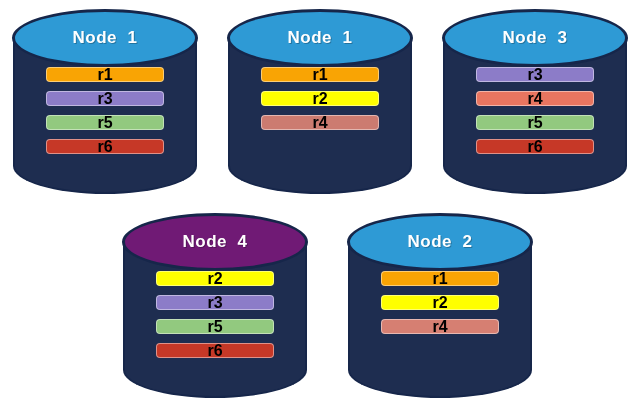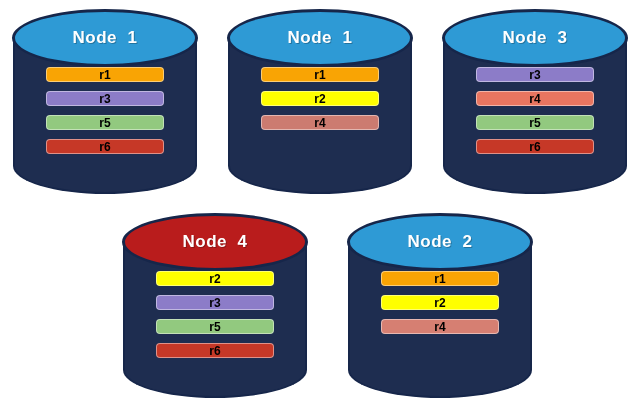--- a/index.html
+++ b/index.html
@@ -70,21 +70,21 @@
     width: 118px;
     height: 15px;
     border-radius: 4px;
     border: 1px solid rgba(255,255,255,0.45);
     box-sizing: border-box;
     display: flex;
     align-items: center;
     justify-content: center;
   }
   .replica-label {
-    font-size: 12px;
+    font-size: 16px;
     font-weight: bold;
     color: #000000;
     line-height: 1;
   }
 </style>
 </head>
 <body>
 
 <div class="stage">
     <div class="cylinder" style="left: 12px; top: 9px;">
@@ -139,21 +139,21 @@
         <div class="replica-bar" style="background: rgb(146, 201, 127);">
           <span class="replica-label" style="color: rgb(0, 0, 0);">r5</span>
         </div>
         <div class="replica-bar" style="background: rgb(198, 56, 39);">
           <span class="replica-label" style="color: rgb(0, 0, 0);">r6</span>
         </div>
       </div>
     </div>
     <div class="cylinder" style="left: 122px; top: 213px;">
       <div class="cyl-body" style="background: rgb(30, 45, 80); border-color: rgb(22, 38, 74);"></div>
-      <div class="cyl-top" style="background: #b91c1c; border-color: rgb(22, 38, 74);">
+      <div class="cyl-top" style="background: #701a75; border-color: rgb(22, 38, 74);">
         <div class="node-title" style="color: rgb(255, 255, 255);">Node  4</div>
       </div>
       <div class="bars">
         <div class="replica-bar" style="background: rgb(255, 255, 0);">
           <span class="replica-label" style="color: rgb(0, 0, 0);">r2</span>
         </div>
         <div class="replica-bar" style="background: rgb(140, 124, 200);">
           <span class="replica-label" style="color: rgb(0, 0, 0);">r3</span>
         </div>
         <div class="replica-bar" style="background: rgb(146, 201, 127);">

